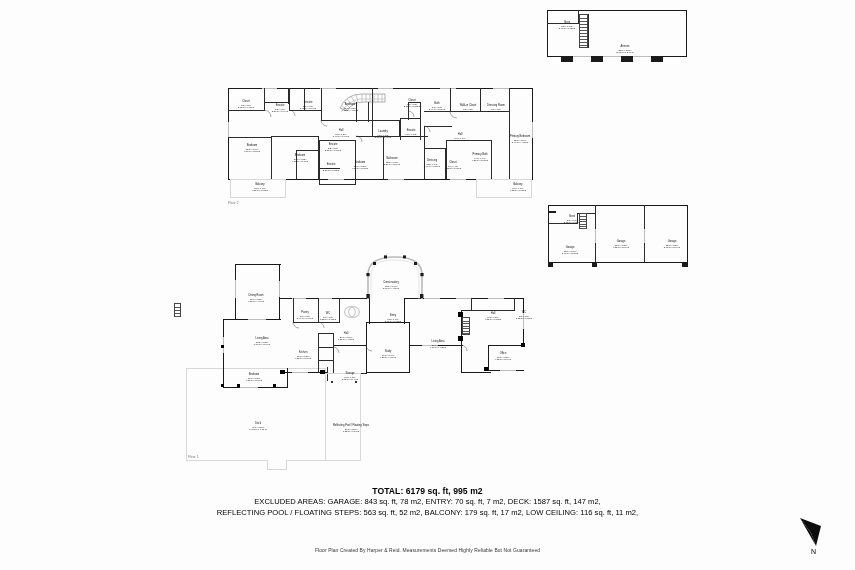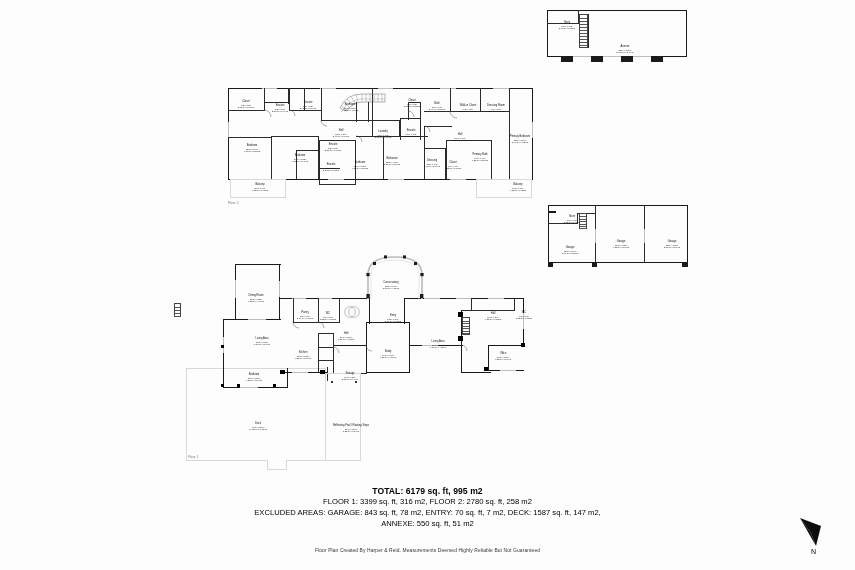--- a/index.html
+++ b/index.html
@@ -692,23 +692,22 @@
           <span class="d1">24'0" x 20'0"</span>
           <span class="d2">7.32 m x 6.10 m</span>
         </div>
       </div>
     <div class="plan-label" style="left:0; top:200px;">Floor 1</div>
   </div>
 
   <div id="summary">
     <div class="total">TOTAL: 6179 sq. ft, 995 m2</div>
     <div id="summary-lines">
-        <div class="line">FLOOR 1: 3399 sq. ft, 316 m2, FLOOR 2: 2780 sq. ft, 258 m2</div>
         <div class="line">EXCLUDED AREAS: GARAGE: 843 sq. ft, 78 m2, ENTRY: 70 sq. ft, 7 m2, DECK: 1587 sq. ft, 147 m2,</div>
-        <div class="line">ANNEXE: 550 sq. ft, 51 m2</div>
+        <div class="line">REFLECTING POOL / FLOATING STEPS: 563 sq. ft, 52 m2, BALCONY: 179 sq. ft, 17 m2, LOW CEILING: 116 sq. ft, 11 m2,</div>
       </div>
   </div>
 
   <div id="attribution">Floor Plan Created By Harper &amp; Reid. Measurements Deemed Highly Reliable But Not Guaranteed</div>
 
   <div id="compass">
     <svg width="44" height="40" viewBox="0 0 44 40">
       <path d="M5,6 L26,14 L21,34 L16,21 Z" fill="#0d0d0d"></path>
       <path d="M5,6 L16,21 L21,34 Z" fill="#0d0d0d"></path>
     </svg>

